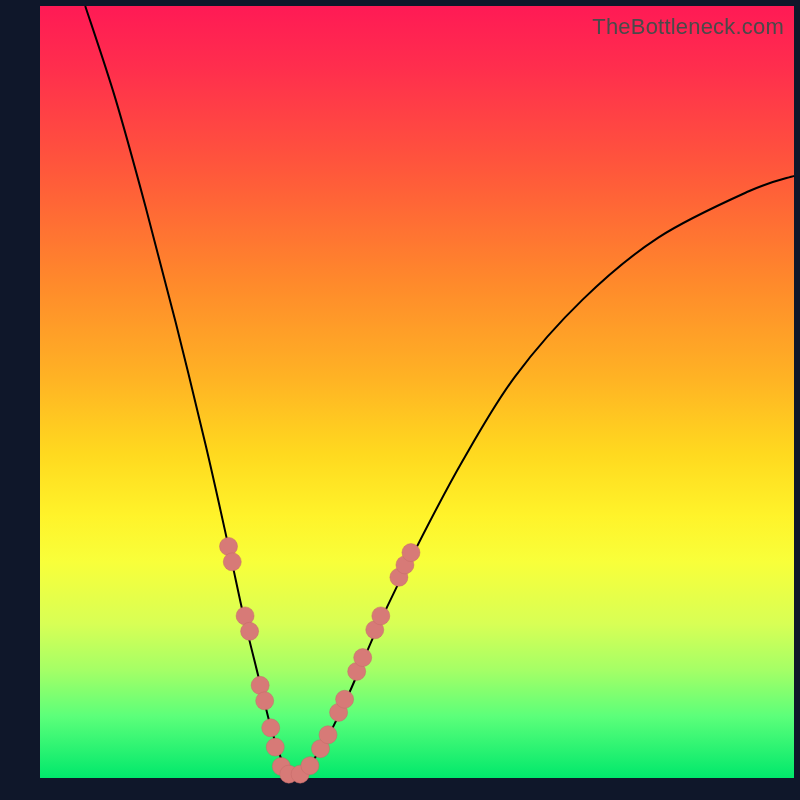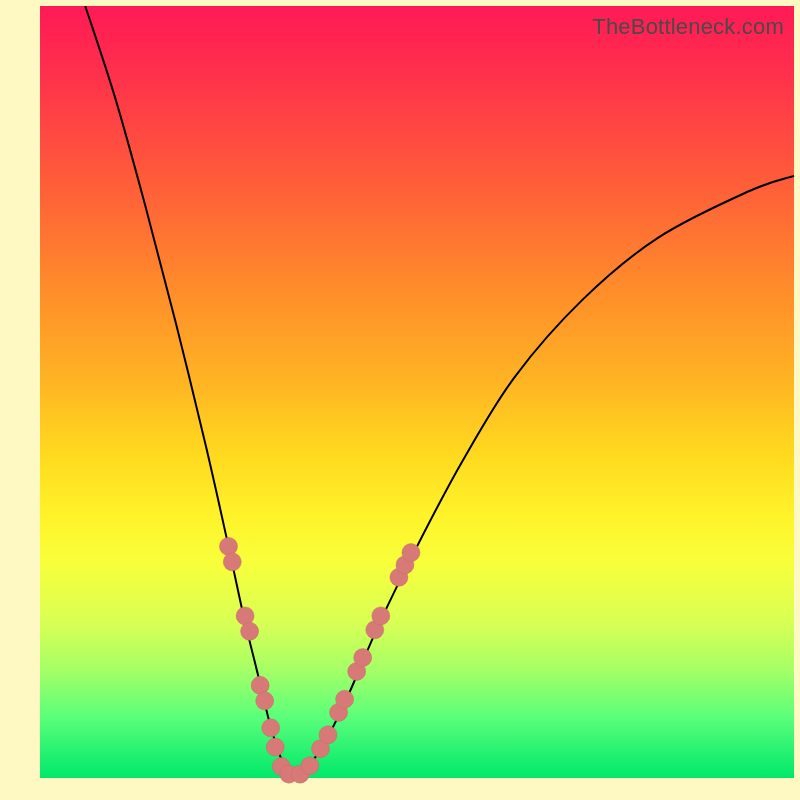--- a/index.html
+++ b/index.html
@@ -8,21 +8,21 @@
     width: 800px;
     height: 800px;
     background: #000;
     font-family: Arial, Helvetica, sans-serif;
     overflow: hidden;
   }
   .frame {
     position: absolute;
     left: 0; top: 0;
     width: 800px; height: 800px;
-    background: #fef9c3;
+    background: #0f172a;
     text-align: right;
   }
   .plot {
     position: absolute;
     left: 40px;
     top: 6px;
     width: 754px;
     height: 772px;
     
     background: linear-gradient(to bottom,

